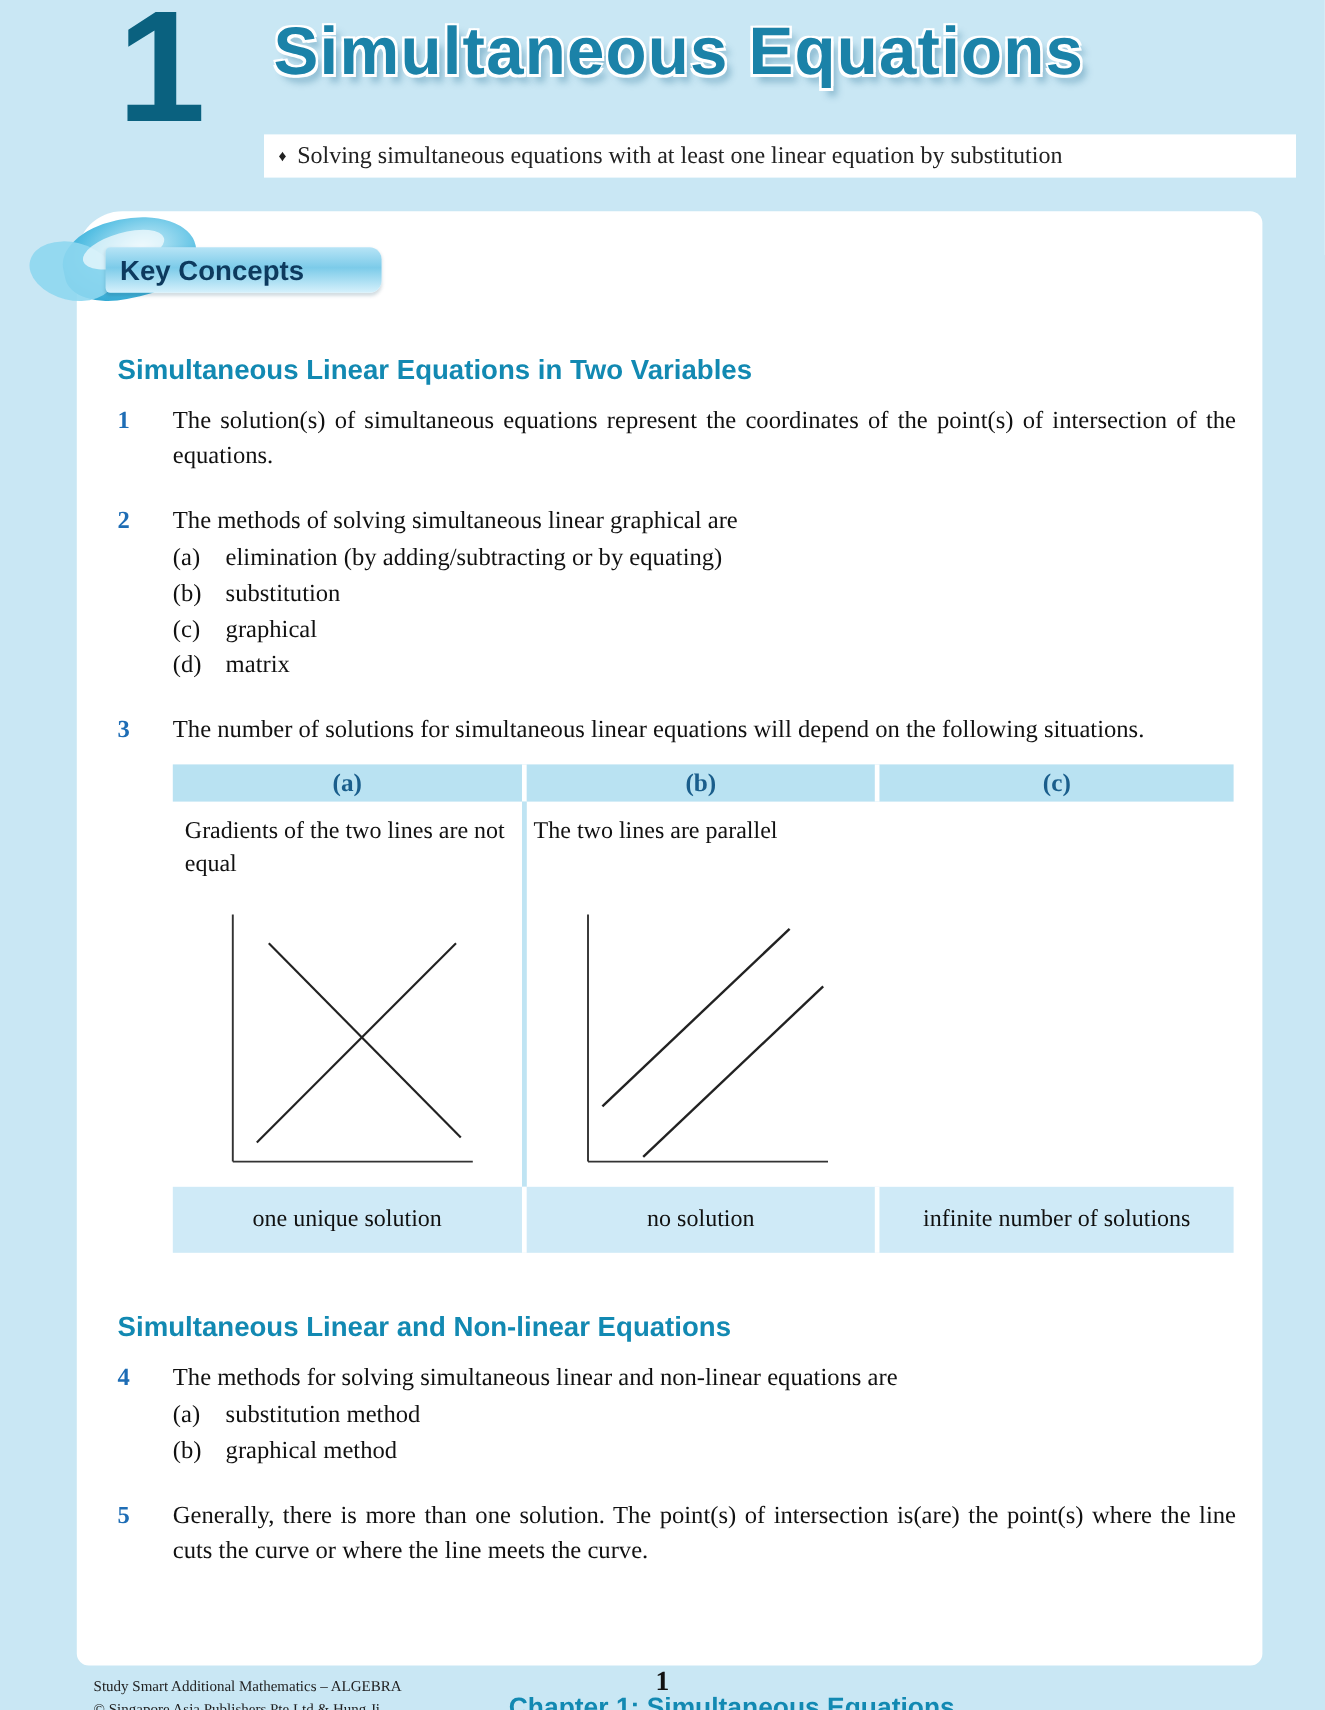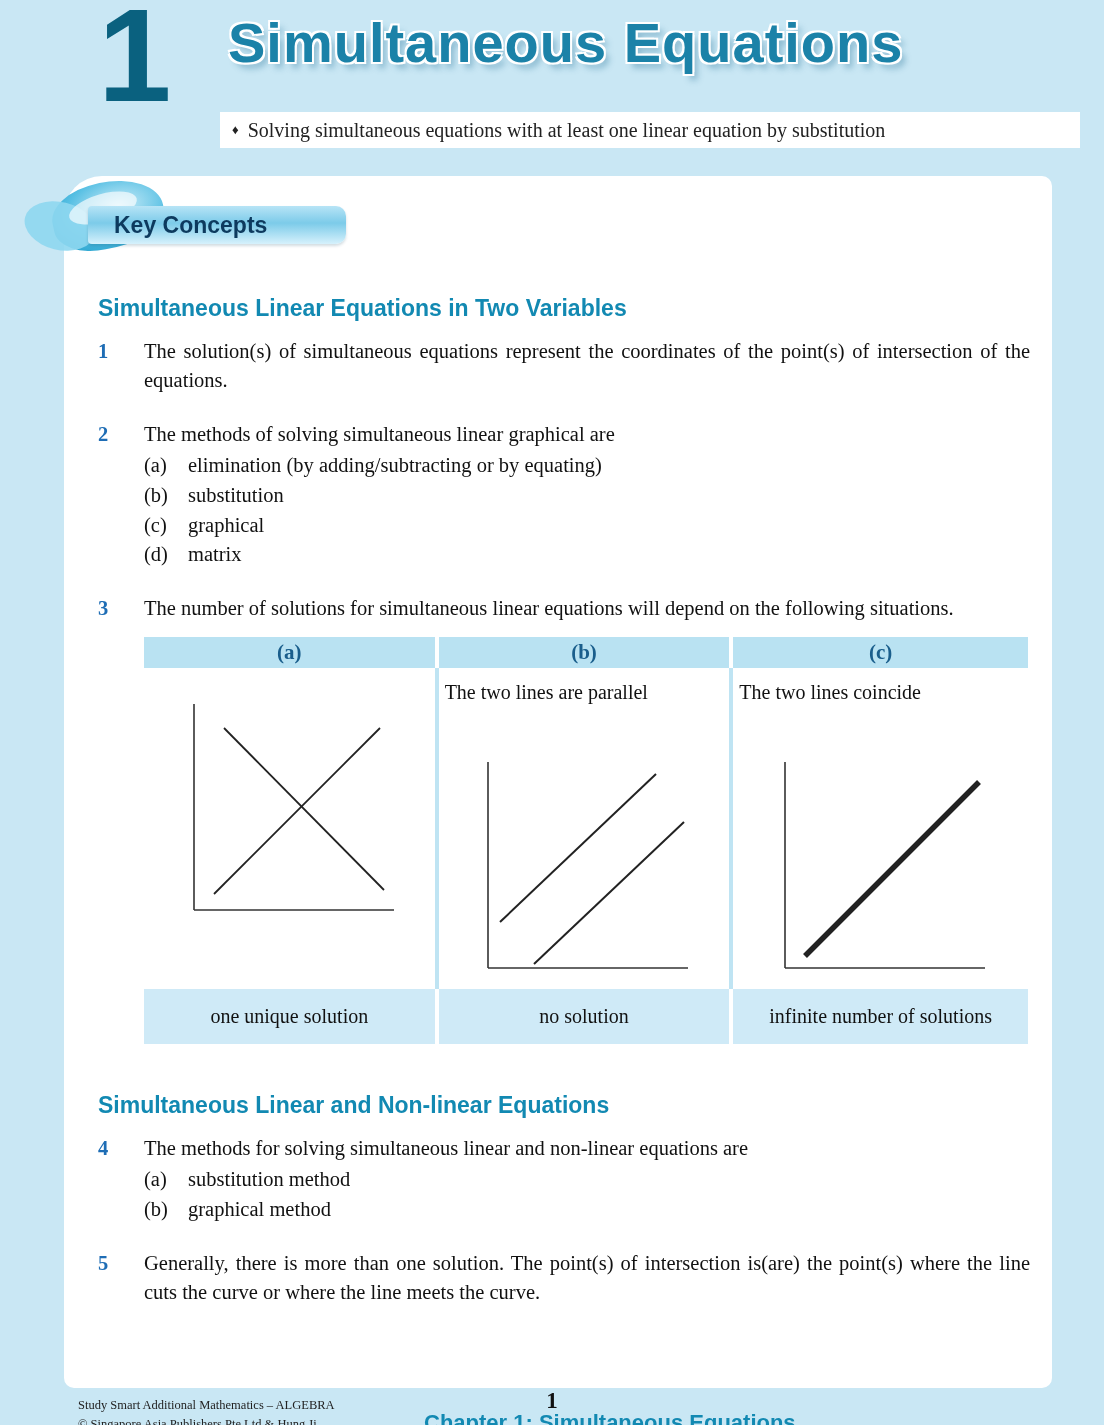--- a/index.html
+++ b/index.html
@@ -49,24 +49,24 @@
   .swirl .s2 {
     position:absolute; left:4px; top:24px; width:72px; height:48px;
     background:#8ed7ef; border-radius:50%; transform:rotate(14deg); opacity:.9;
   }
   .swirl .s3 {
     position:absolute; left:48px; top:16px; width:70px; height:28px;
     background:#fff; border-radius:50%; transform:rotate(-16deg); opacity:.65;
   }
 
   .badge {
-    position:absolute; left:88px; top:206px; width:258px; height:38px;
+    position:absolute; left:88px; top:206px; width:230px; height:38px;
     background:linear-gradient(180deg,#b7e4f6 0%, #7ccbe9 45%, #d6f1fc 100%);
     border-radius:4px 10px 10px 4px;
-    display:flex; align-items:center; padding-left:26px;
+    display:flex; align-items:center; padding-left:12px;
     font-family:"Liberation Sans", sans-serif; font-weight:bold;
     font-size:23px; color:#0d3a5e;
     box-shadow:0 2px 3px rgba(0,60,90,.18);
   }
 
   .content { position:absolute; left:98px; top:262px; width:932px; }
 
   .h-teal {
     font-family:"Liberation Sans", sans-serif; font-weight:bold;
     font-size:23px; color:#1289b2; margin-bottom:15px;margin-top:33px;
@@ -176,44 +176,37 @@
   </div>
 
   <div class="kc-table">
     <div class="row head">
       <div class="hcell">(a)</div>
       <div class="hcell">(b)</div>
       <div class="hcell">(c)</div>
     </div>
     <div class="row body">
       <div class="bcell">
+        <div class="cap left">Gradients of the two lines are not equal</div>
         <svg class="diagram" width="215" height="215" viewBox="0 0 215 215">
           <line x1="12" y1="2" x2="12" y2="208" stroke="#333" stroke-width="1.6"></line>
           <line x1="12" y1="208" x2="212" y2="208" stroke="#333" stroke-width="1.6"></line>
           <line x1="32" y1="192" x2="198" y2="26" stroke="#222" stroke-width="1.8"></line>
           <line x1="42" y1="26" x2="202" y2="188" stroke="#222" stroke-width="1.8"></line>
         </svg>
       </div>
       <div class="bcell">
         <div class="cap center">The two lines are parallel</div>
         <svg class="diagram" width="215" height="215" viewBox="0 0 215 215">
           <line x1="12" y1="2" x2="12" y2="208" stroke="#333" stroke-width="1.6"></line>
           <line x1="12" y1="208" x2="212" y2="208" stroke="#333" stroke-width="1.6"></line>
           <line x1="24" y1="162" x2="180" y2="14" stroke="#222" stroke-width="2"></line>
           <line x1="58" y1="204" x2="208" y2="62" stroke="#222" stroke-width="2"></line>
         </svg>
       </div>
-      <div class="bcell">
-        <div class="cap center">The two lines coincide</div>
-        <svg class="diagram" width="215" height="215" viewBox="0 0 215 215">
-          <line x1="12" y1="2" x2="12" y2="208" stroke="#333" stroke-width="1.6"></line>
-          <line x1="12" y1="208" x2="212" y2="208" stroke="#333" stroke-width="1.6"></line>
-          <line x1="32" y1="196" x2="206" y2="22" stroke="#222" stroke-width="5.5"></line>
-        </svg>
-      </div>
     </div>
     <div class="row foot">
       <div class="fcell">one unique solution</div>
       <div class="fcell">no solution</div>
       <div class="fcell">infinite number of solutions</div>
     </div>
   </div>
 
   <div class="h-teal second">Simultaneous Linear and Non-linear Equations</div>
 

